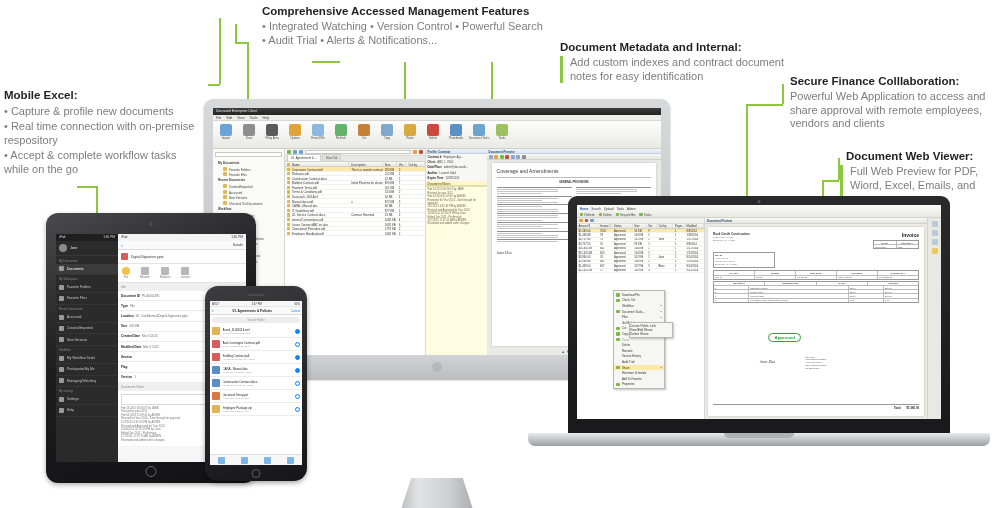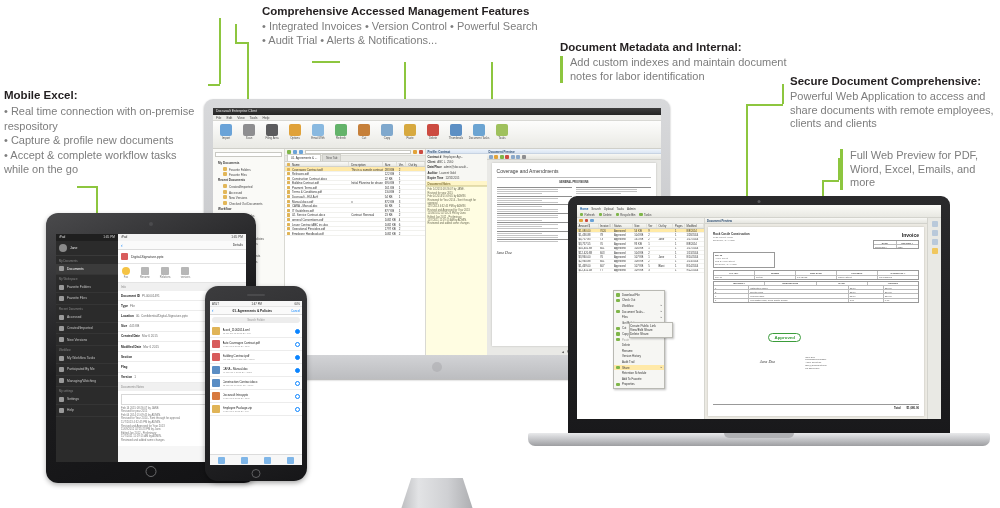--- a/index.html
+++ b/index.html
@@ -302,45 +302,46 @@
 </style>
 </head>
 <body>
 
 <div class="stage">
 
 
   <div class="callout" style="left:4px; top:88px; width:200px;">
     <p class="c-title">Mobile Excel:</p>
     <ul>
+      <li>Capture &amp; profile new documents</li>
       <li>Real time connection with on-premise respository</li>
-      <li>Capture &amp; profile new documents</li>
       <li>Accept &amp; complete workflow tasks while on the go</li>
     </ul>
   </div>
 
   <div class="callout" style="left:262px; top:4px; width:300px;">
     <p class="c-title">Comprehensive Accessed Management Features</p>
-    <p class="c-body">• Integrated Invoices • Version Control  • Powerful Search</p>
+    <p class="c-body">• Integrated Watching • Version Control  • Powerful Search</p>
     <p class="c-body">• Audit Trial • Alerts &amp; Notifications...</p>
   </div>
 
   <div class="callout" style="left:560px; top:40px; width:250px;">
     <p class="c-title">Document Metadata and Internal:</p>
     <div class="bar-left">
-      <p class="c-body">Add custom indexes and maintain document notes for labor identification</p>
+      <p class="c-body">Add custom indexes and contract document notes for easy identification</p>
     </div>
   </div>
 
   <div class="callout" style="left:790px; top:74px; width:205px;">
-    <p class="c-title" style="white-space:normal;">Secure Document Comprehensive:</p>
-    <p class="c-body">Powerful Web Application to access and share documents with remote employees, clients and clients</p>
+    <p class="c-title" style="white-space:normal;">Secure Finance Colllaboration:</p>
+    <p class="c-body">Powerful Web Application to access and share approval with remote employees, vendors and clients</p>
   </div>
 
   <div class="callout" style="left:840px; top:149px; width:160px;">
+    <p class="c-title" style="margin-left:6px;">Document Web Viewer:</p>
     <div class="bar-left">
       <p class="c-body">Full Web Preview for PDF, Wiord, Excel, Emails, and more</p>
     </div>
   </div>
 
   <div class="gline gv" style="left:219px; top:18px; height:66px;"></div>
   <div class="gline gh" style="left:208px; top:84px; width:12px;"></div>
 
   <div class="gline gv" style="left:235px; top:24px; height:18px;"></div>
   <div class="gline gh" style="left:235px; top:42px; width:13px;"></div>

